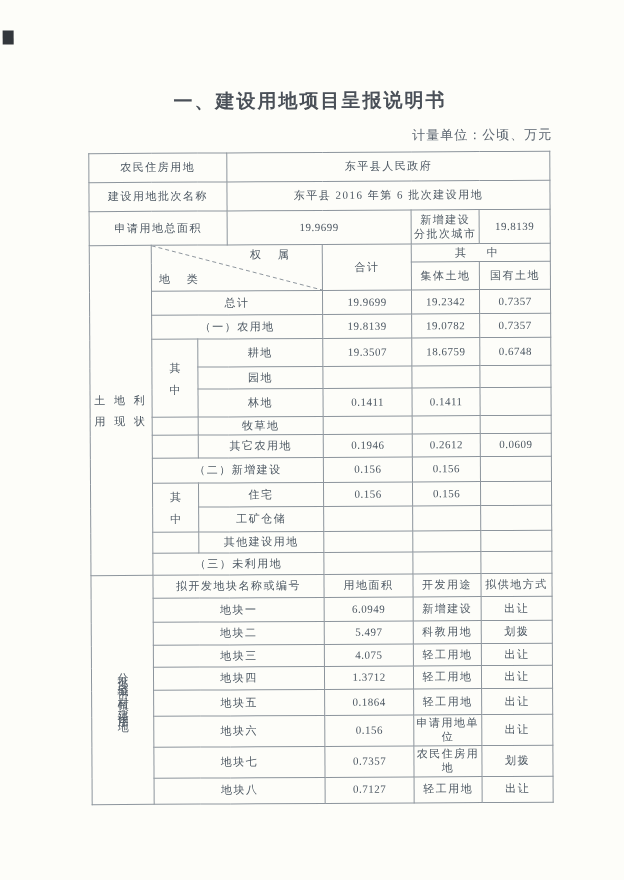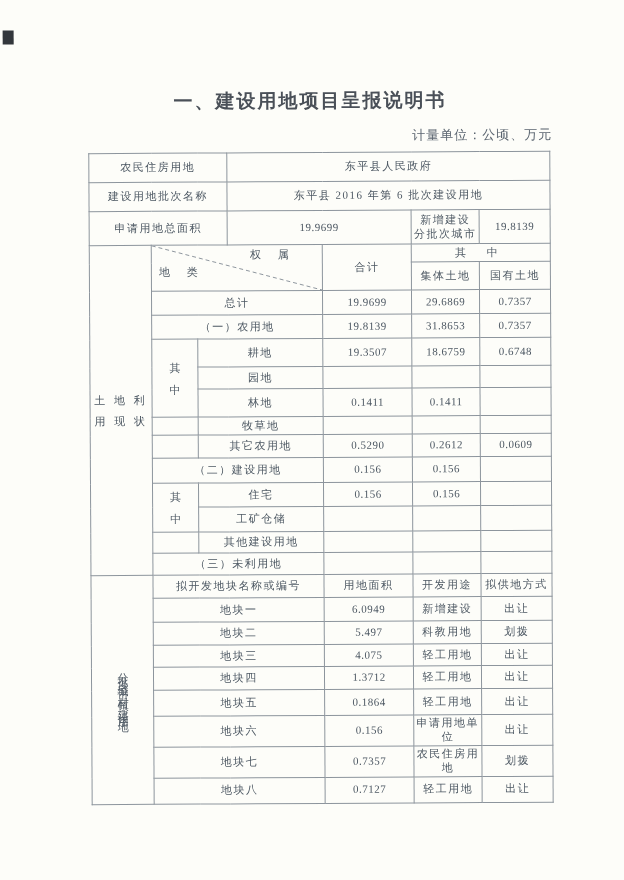--- a/index.html
+++ b/index.html
@@ -47,21 +47,21 @@
     writing-mode:vertical-lr;text-orientation:upright;
     letter-spacing:4px;line-height:1;
     padding:4px 0;margin:0 auto;
   }
   .vlab2-cell{text-align:center;vertical-align:middle;}
   .among-v{white-space:pre-line;line-height:22px;letter-spacing:0;}
   .gap{letter-spacing:9px;}
   .diag{position:relative;padding:0;}
   .diag svg{position:absolute;left:0;top:0;width:100%;height:100%;}
   .diag .owner{position:absolute;top:3px;right:26px;letter-spacing:7px;}
-  .diag .cat{position:absolute;bottom:11px;left:7px;letter-spacing:7px;}
+  .diag .cat{position:absolute;bottom:4px;left:7px;letter-spacing:7px;}
 </style>
 </head>
 <body>
 
 <div class="sheet">
 
   <div class="corner-mark"></div>
 
   <h1 class="doc-title">一、建设用地项目呈报说明书</h1>
   <div class="unit-note">计量单位：公顷、万元</div>
@@ -108,27 +108,27 @@
         <td colspan="2" class="gap">其 中</td>
       </tr>
       <tr style="height:28px">
         <td class="lbl">集体土地</td>
         <td class="lbl">国有土地</td>
       </tr>
 
       <tr style="height:24px">
         <td colspan="3" class="lbl">总计</td>
         <td class="num">19.9699</td>
-        <td class="num">29.6869</td>
+        <td class="num">19.2342</td>
         <td class="num">0.7357</td>
       </tr>
       <tr style="height:24px">
         <td colspan="3" class="lbl">（一）农用地</td>
         <td class="num">19.8139</td>
-        <td class="num">31.8653</td>
+        <td class="num">19.0782</td>
         <td class="num">0.7357</td>
       </tr>
       <tr style="height:28px">
         <td rowspan="3" class="pre among-v">其
 中</td>
         <td colspan="2" class="lbl">耕地</td>
         <td class="num">19.3507</td>
         <td class="num">18.6759</td>
         <td class="num">0.6748</td>
       </tr>
@@ -147,26 +147,26 @@
       <tr style="height:18px">
         <td></td>
         <td colspan="2" class="lbl">牧草地</td>
         <td class="num"></td>
         <td class="num"></td>
         <td class="num"></td>
       </tr>
       <tr style="height:23px">
         <td></td>
         <td colspan="2" class="lbl">其它农用地</td>
-        <td class="num">0.5290</td>
+        <td class="num">0.1946</td>
         <td class="num">0.2612</td>
         <td class="num">0.0609</td>
       </tr>
       <tr style="height:25px">
-        <td colspan="3" class="lbl">（二）建设用地</td>
+        <td colspan="3" class="lbl">（二）新增建设</td>
         <td class="num">0.156</td>
         <td class="num">0.156</td>
         <td class="num"></td>
       </tr>
       <tr style="height:24px">
         <td rowspan="2" class="pre among-v">其
 中</td>
         <td colspan="2" class="lbl">住宅</td>
         <td class="num">0.156</td>
         <td class="num">0.156</td>

